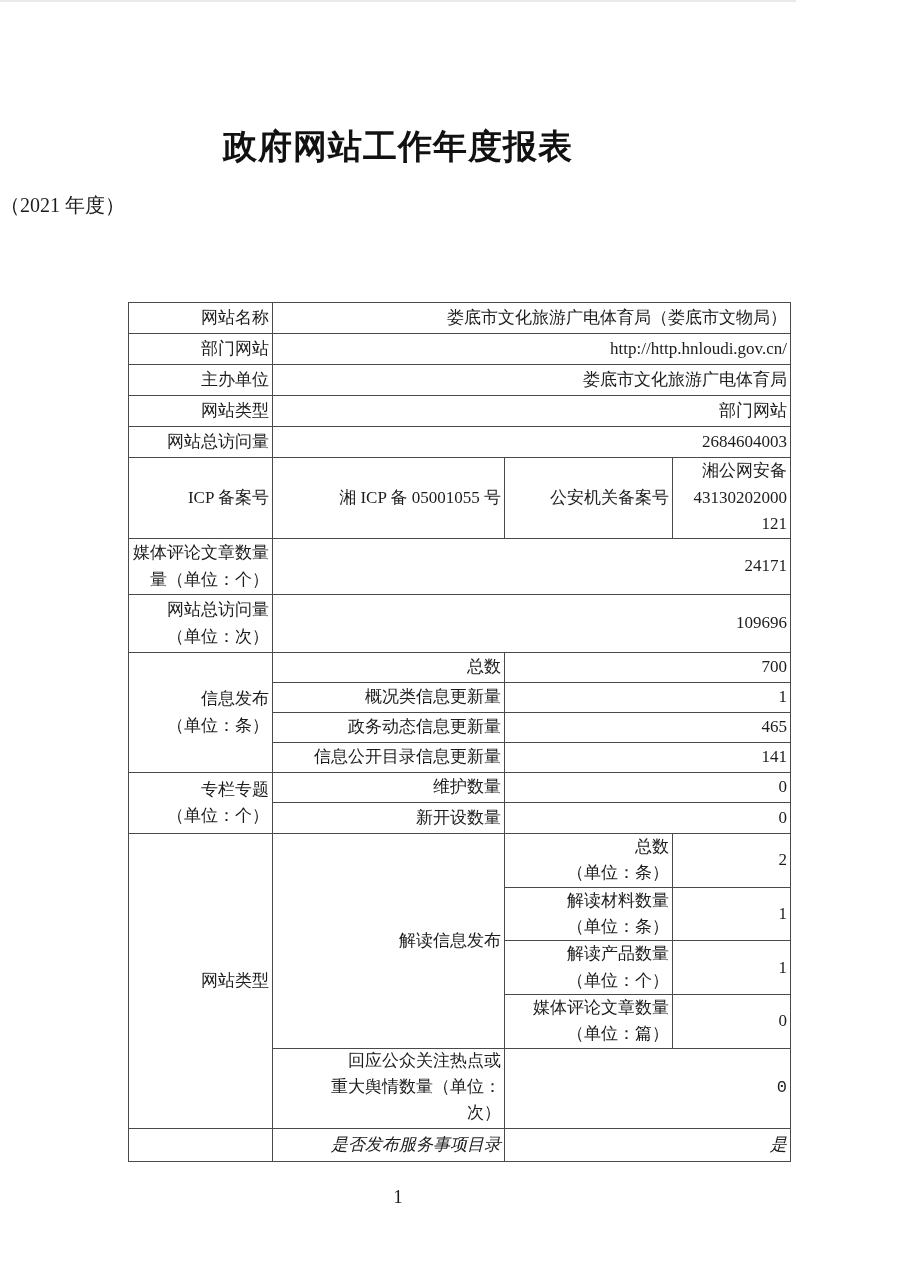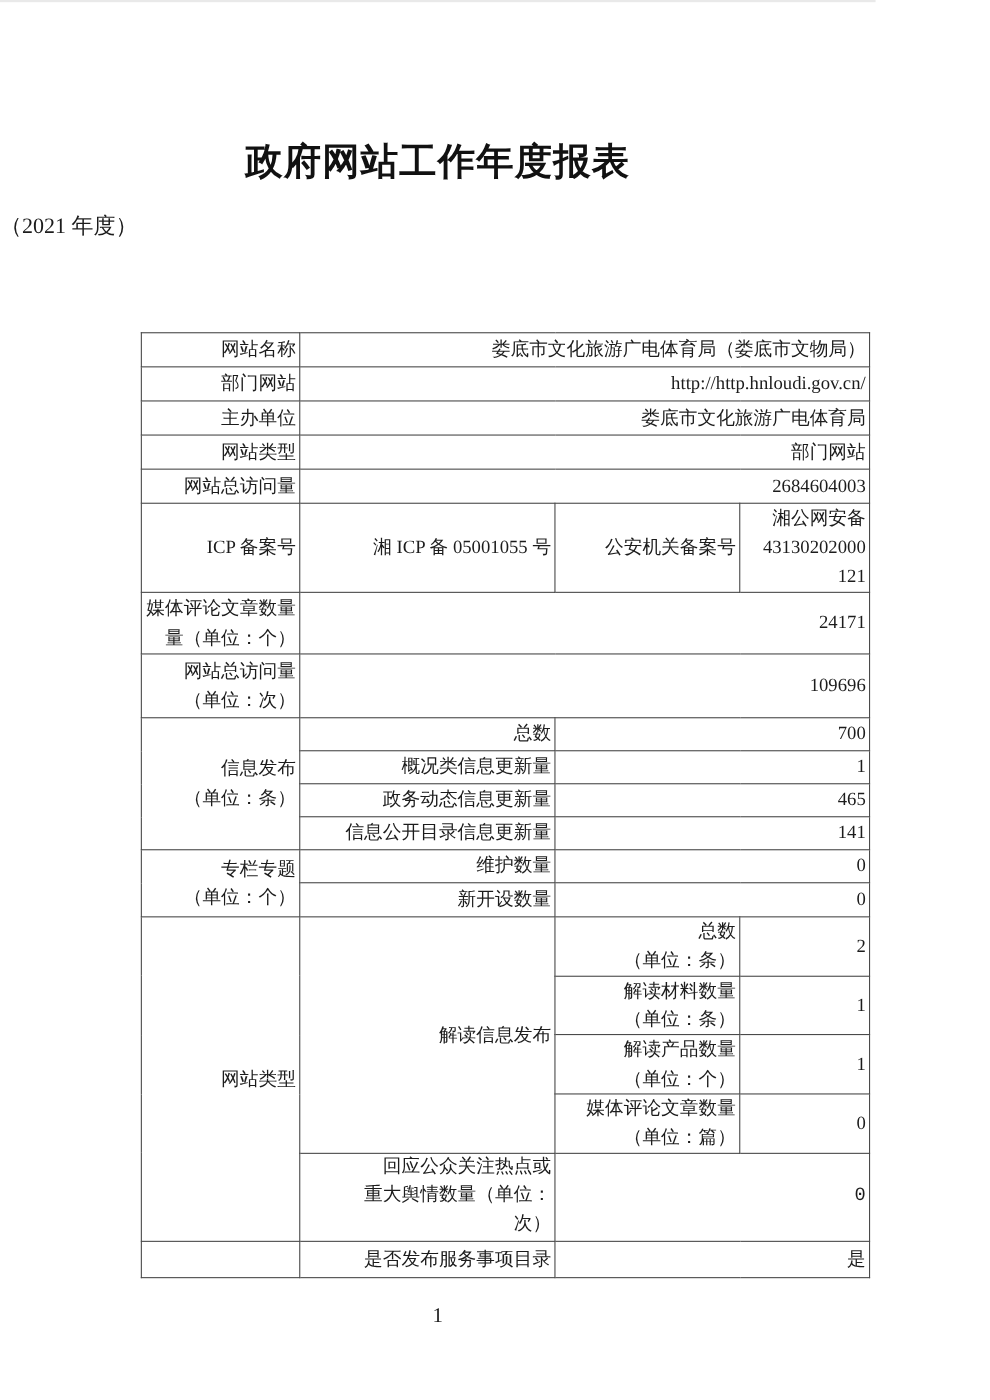--- a/index.html
+++ b/index.html
@@ -62,21 +62,21 @@
     overflow: hidden;
     word-break: break-word;
   }
   tr.h31 { height: 31px; }
   tr.h81 { height: 81px; }
   tr.h56 { height: 56px; }
   tr.h58 { height: 58px; }
   tr.h30 { height: 30px; }
   tr.h52 { height: 52px; }
   tr.h77 { height: 77px; font-family: Liberation Mono, monospace; }
-  tr.h33 { height: 33px; }
+  tr.h33 { height: 33px; font-style: italic; }
   .page-number {
     position: absolute;
     top: 1184px;
     left: 0;
     width: 100%;
     text-align: center;
     font-size: 19px;
     color: #1c1c1c;
   }
 </style>

